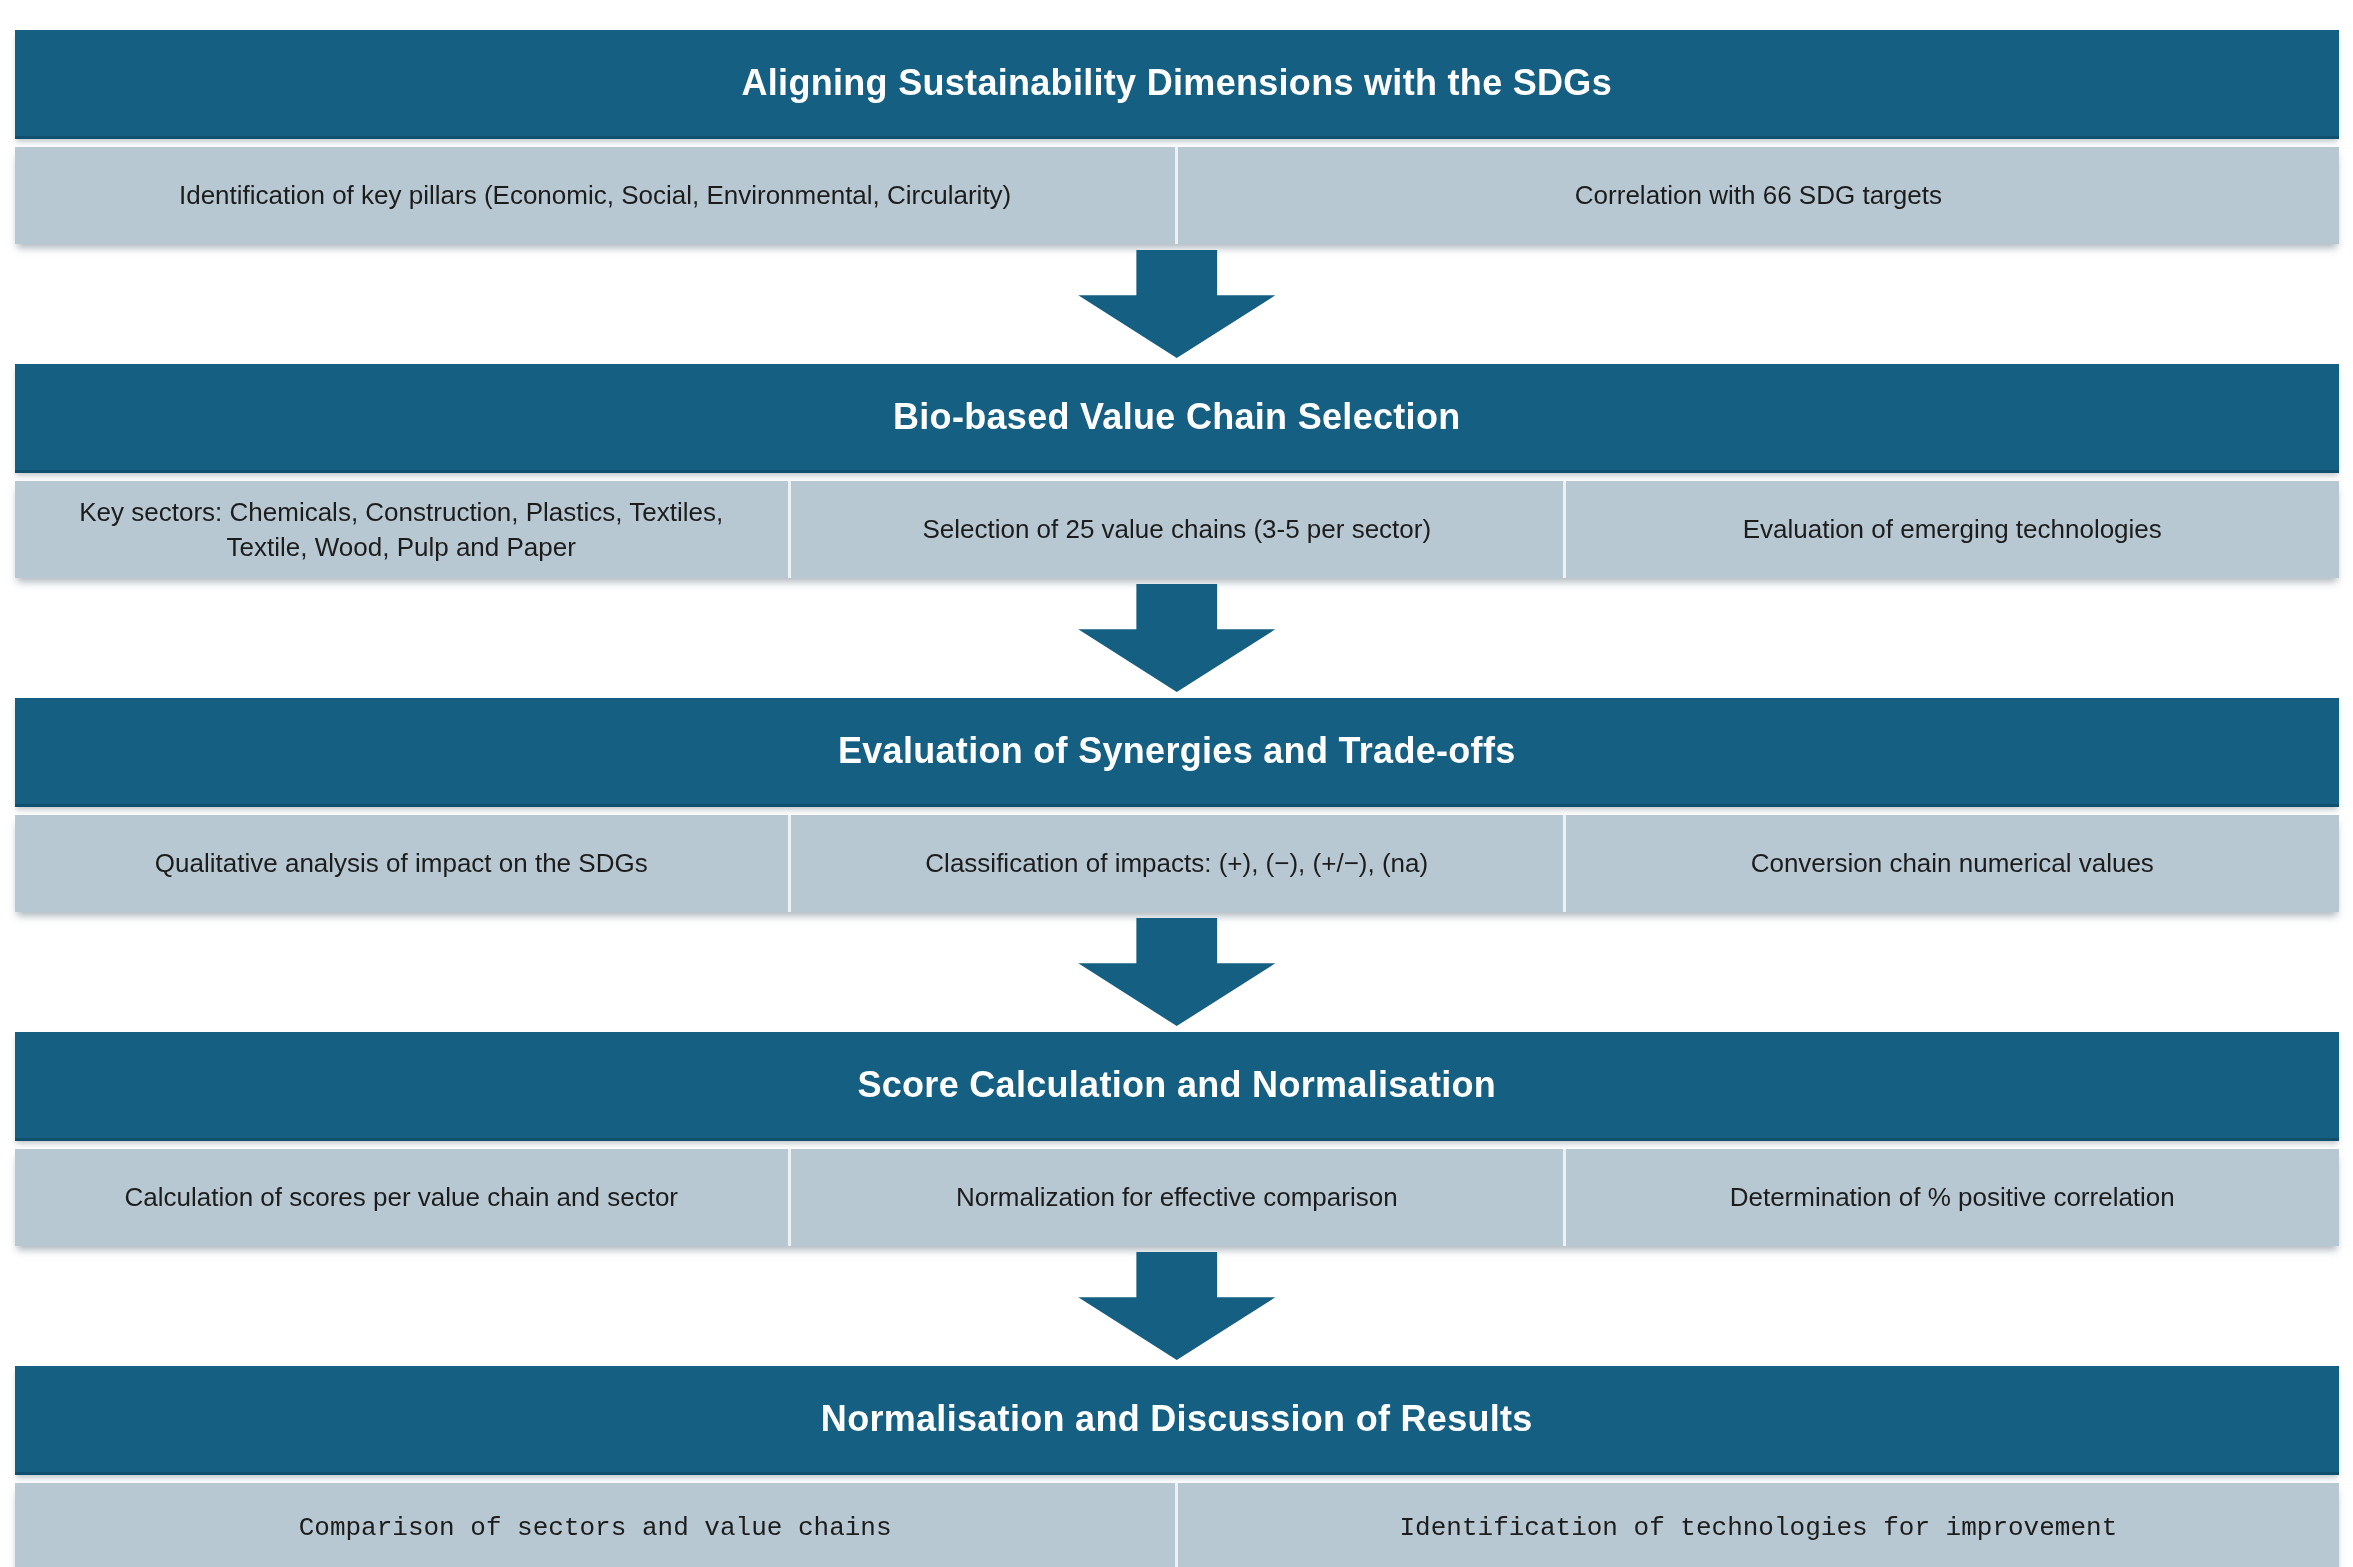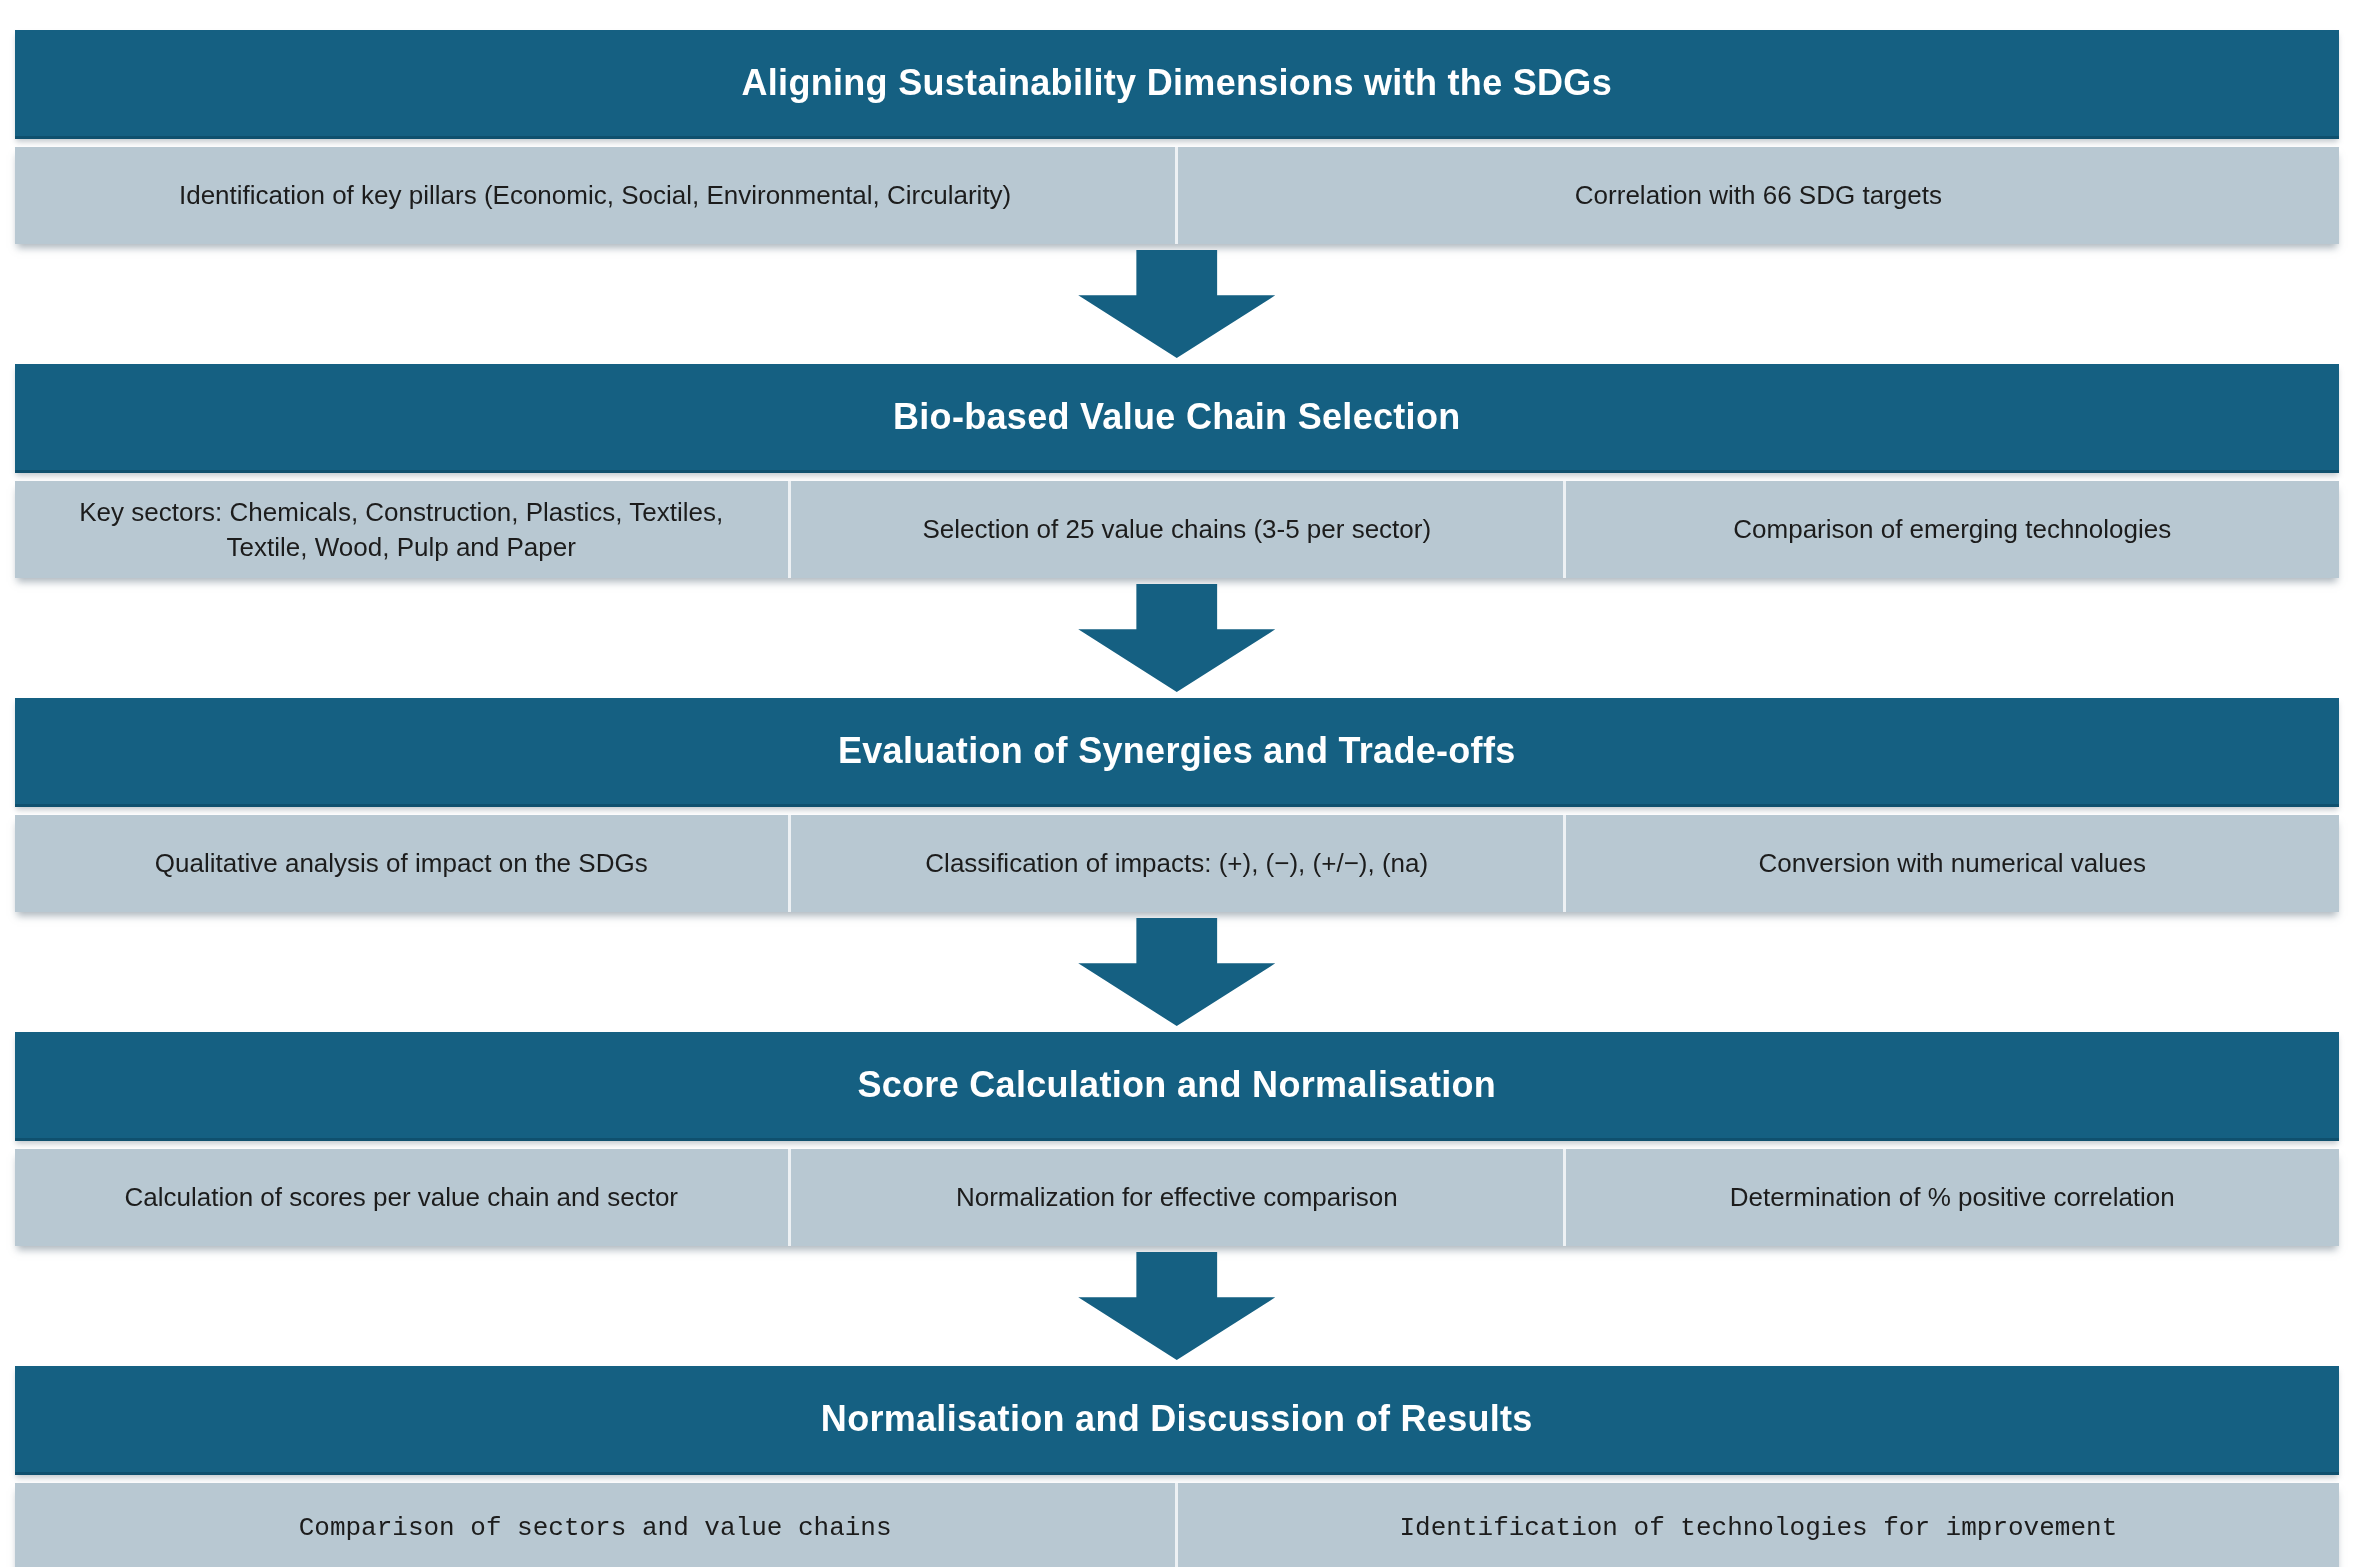--- a/index.html
+++ b/index.html
@@ -97,36 +97,36 @@
       <div class="block-arrow"></div>
     </div>
 
     <div class="block">
       <div class="block-header">
         <span>Bio-based Value Chain Selection</span>
       </div>
       <div class="cells">
         <div class="cell">Key sectors: Chemicals, Construction, Plastics, Textiles, Textile, Wood, Pulp and Paper</div>
         <div class="cell">Selection of 25 value chains (3-5 per sector)</div>
-        <div class="cell">Comparison of emerging technologies</div>
+        <div class="cell">Evaluation of emerging technologies</div>
       </div>
     </div>
 
     <div class="arrow-zone">
       <div class="block-arrow"></div>
     </div>
 
     <div class="block">
       <div class="block-header">
         <span>Evaluation of Synergies and Trade-offs</span>
       </div>
       <div class="cells">
         <div class="cell">Qualitative analysis of impact on the SDGs</div>
         <div class="cell">Classification of impacts: (+), (−), (+/−), (na)</div>
-        <div class="cell">Conversion with numerical values</div>
+        <div class="cell">Conversion chain numerical values</div>
       </div>
     </div>
 
     <div class="arrow-zone">
       <div class="block-arrow"></div>
     </div>
 
     <div class="block">
       <div class="block-header">
         <span>Score Calculation and Normalisation</span>

